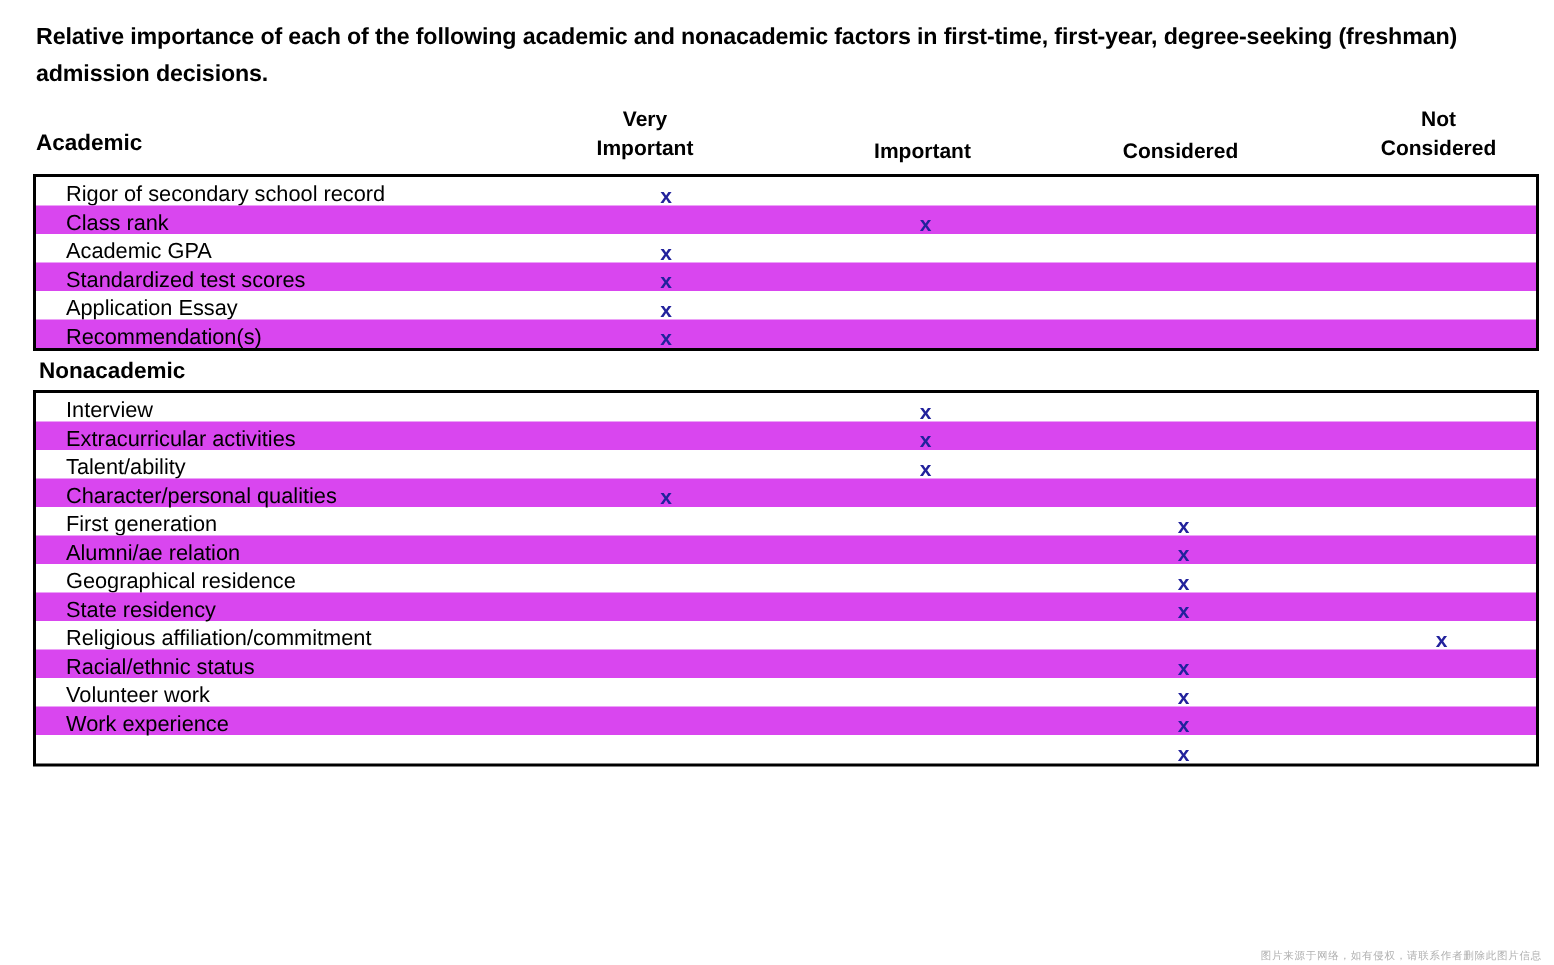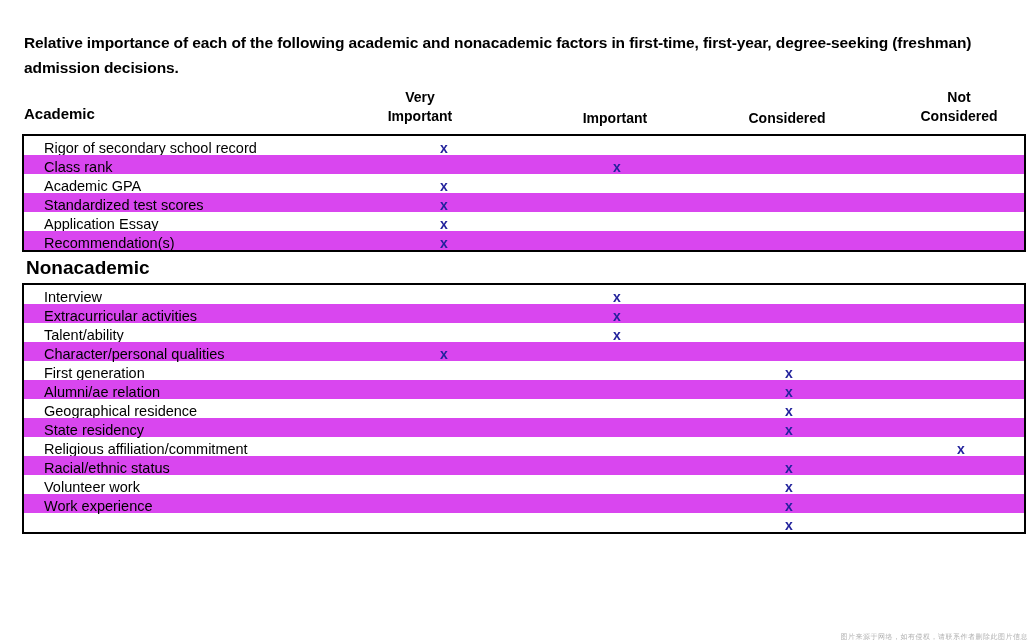--- a/index.html
+++ b/index.html
@@ -19,21 +19,21 @@
     width: 1036px;
     height: 643px;
     box-sizing: border-box;
     padding: 10px 12px 0 20px;
   }
   .title {
     font-size: 15.5px;
     font-weight: bold;
     line-height: 25px;
     letter-spacing: -0.1px;
-    margin: 20px 0 0 4px;
+    margin: 2px 0 0 4px;
     width: 960px;
   }
   .col-headers {
     position: relative;
     height: 46px;
     margin-top: 8px;
   }
   .section-label {
     position: absolute;
     left: 4px;
@@ -76,21 +76,21 @@
   .mark {
     position: absolute;
     top: 0;
     line-height: 25.5px;
     font-size: 14px;
     font-weight: bold;
     color: #22229c;
     transform: translateX(-50%);
   }
   .subhead {
-    font-size: 19px;
+    font-size: 15px;
     font-weight: bold;
     margin: 5px 0 4px 6px;
   }
   .footer-note {
     position: absolute;
     right: 8px;
     bottom: 1px;
     font-size: 7px;
     color: #b0b0b0;
     letter-spacing: 0.5px;
@@ -100,21 +100,21 @@
 </head>
 <body>
 
 <div class="page">
 
   <div class="title">Relative importance of each of the following academic and nonacademic factors in first-time, first-year, degree-seeking (freshman) admission decisions.</div>
 
   <div class="col-headers">
     <div class="section-label">Academic</div>
 
-    <div class="chead two-line" style="left:400px;text-align:center;">
+    <div class="chead two-line" style="left:410px;text-align:center;">
       <div>Very</div>
       <div>Important</div>
     </div>
     <div class="chead one-line" style="left:595px;">
       <div>Important</div>
     </div>
     <div class="chead one-line" style="left:767px;">
       <div>Considered</div>
     </div>
     <div class="chead two-line" style="left:939px;">

